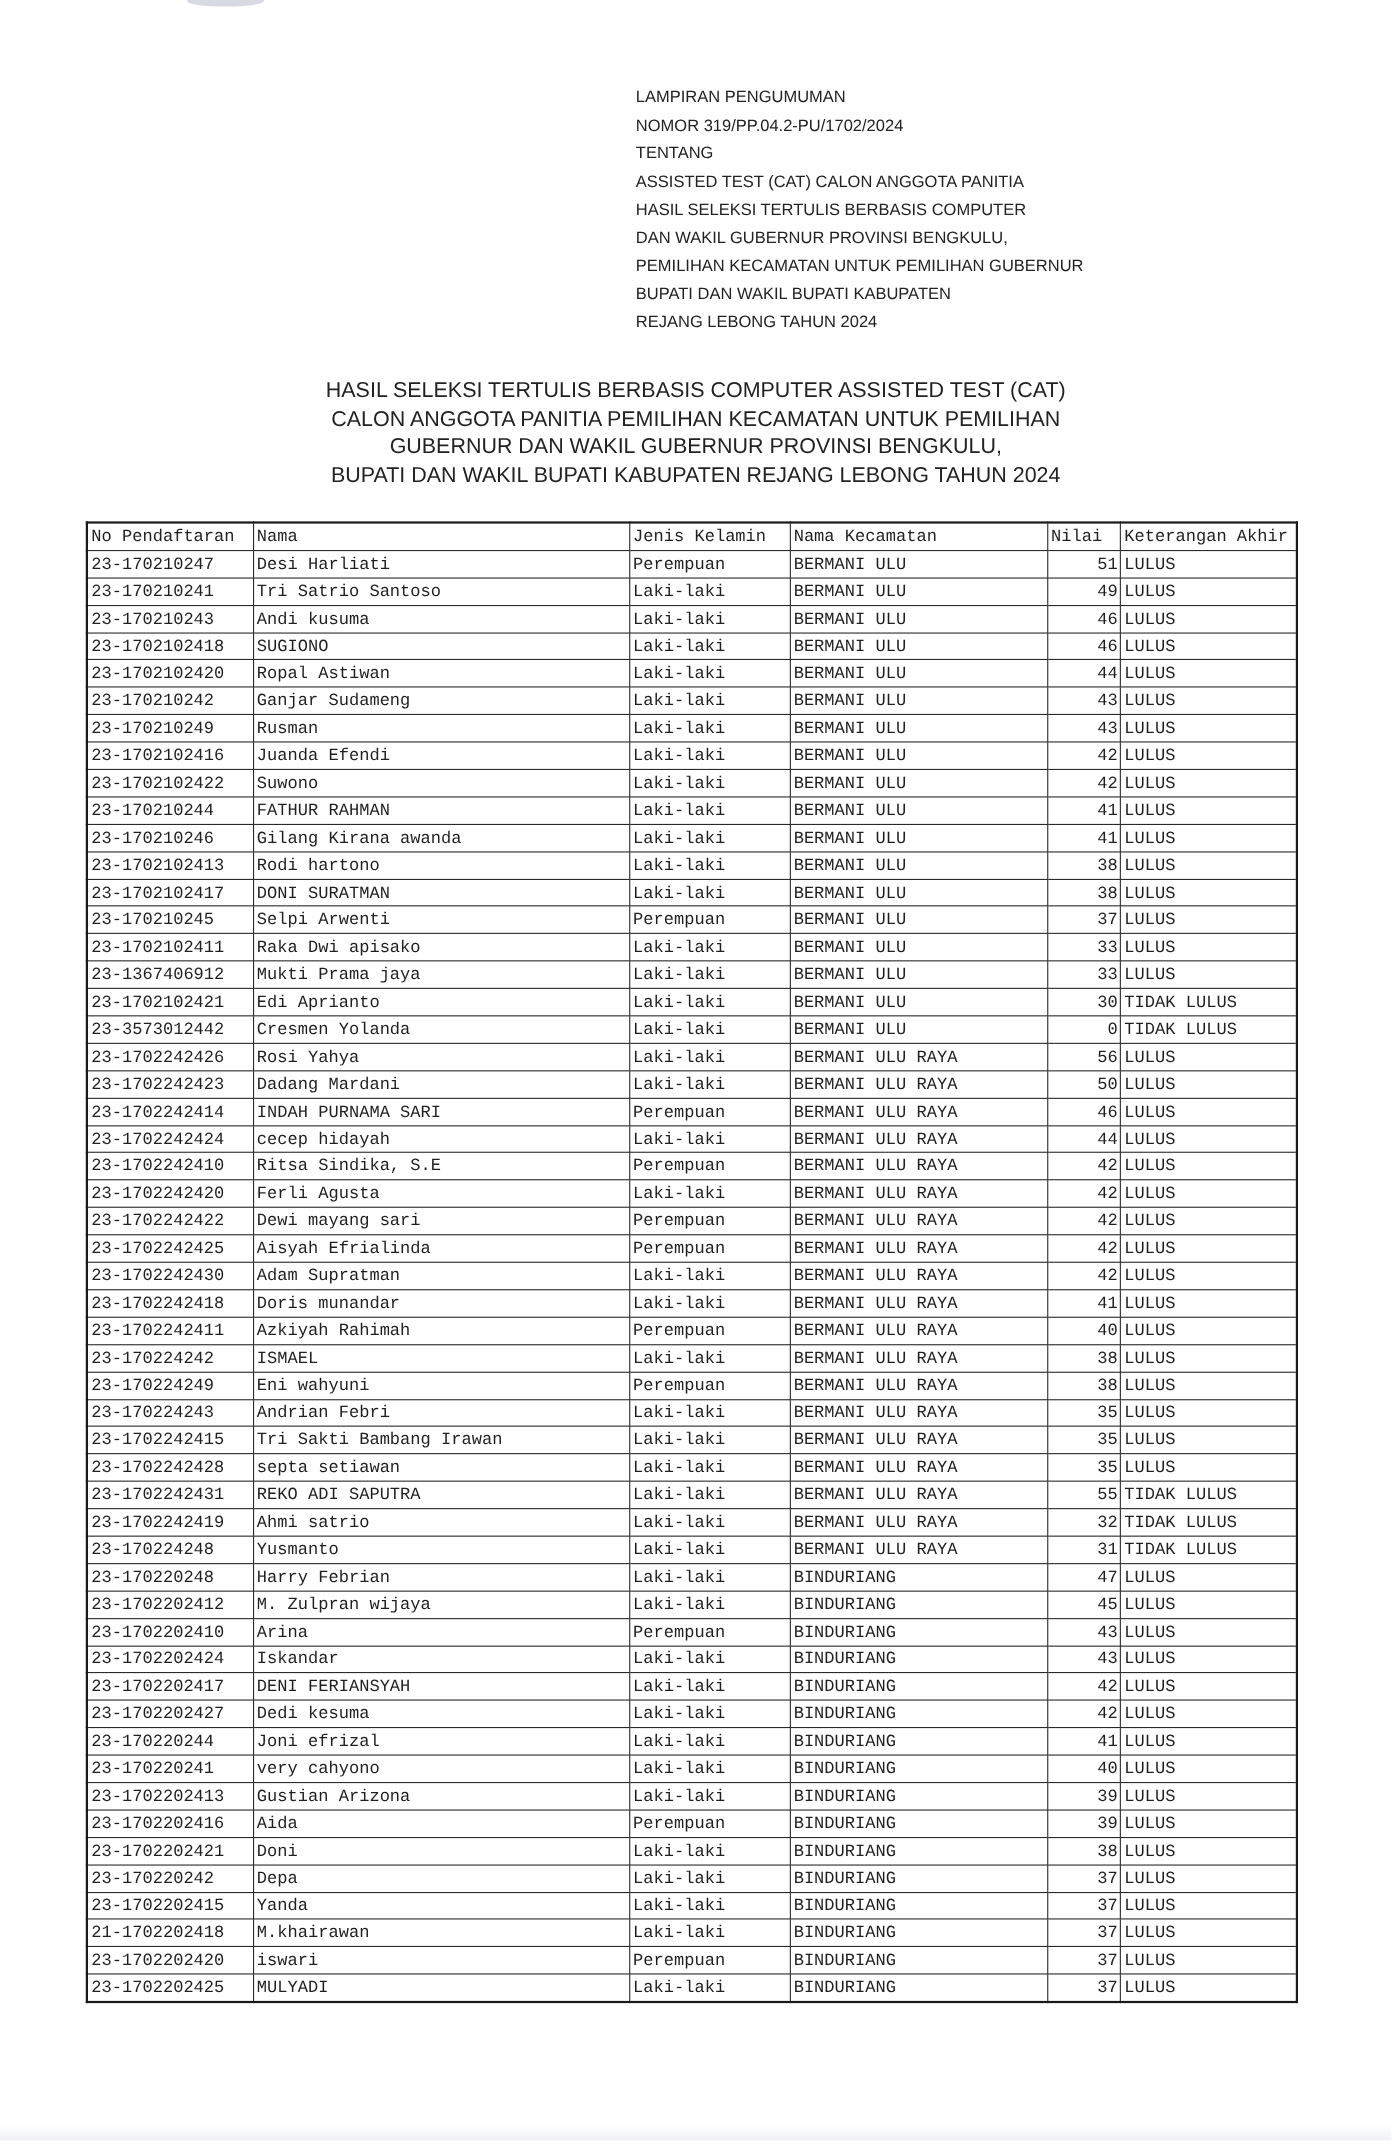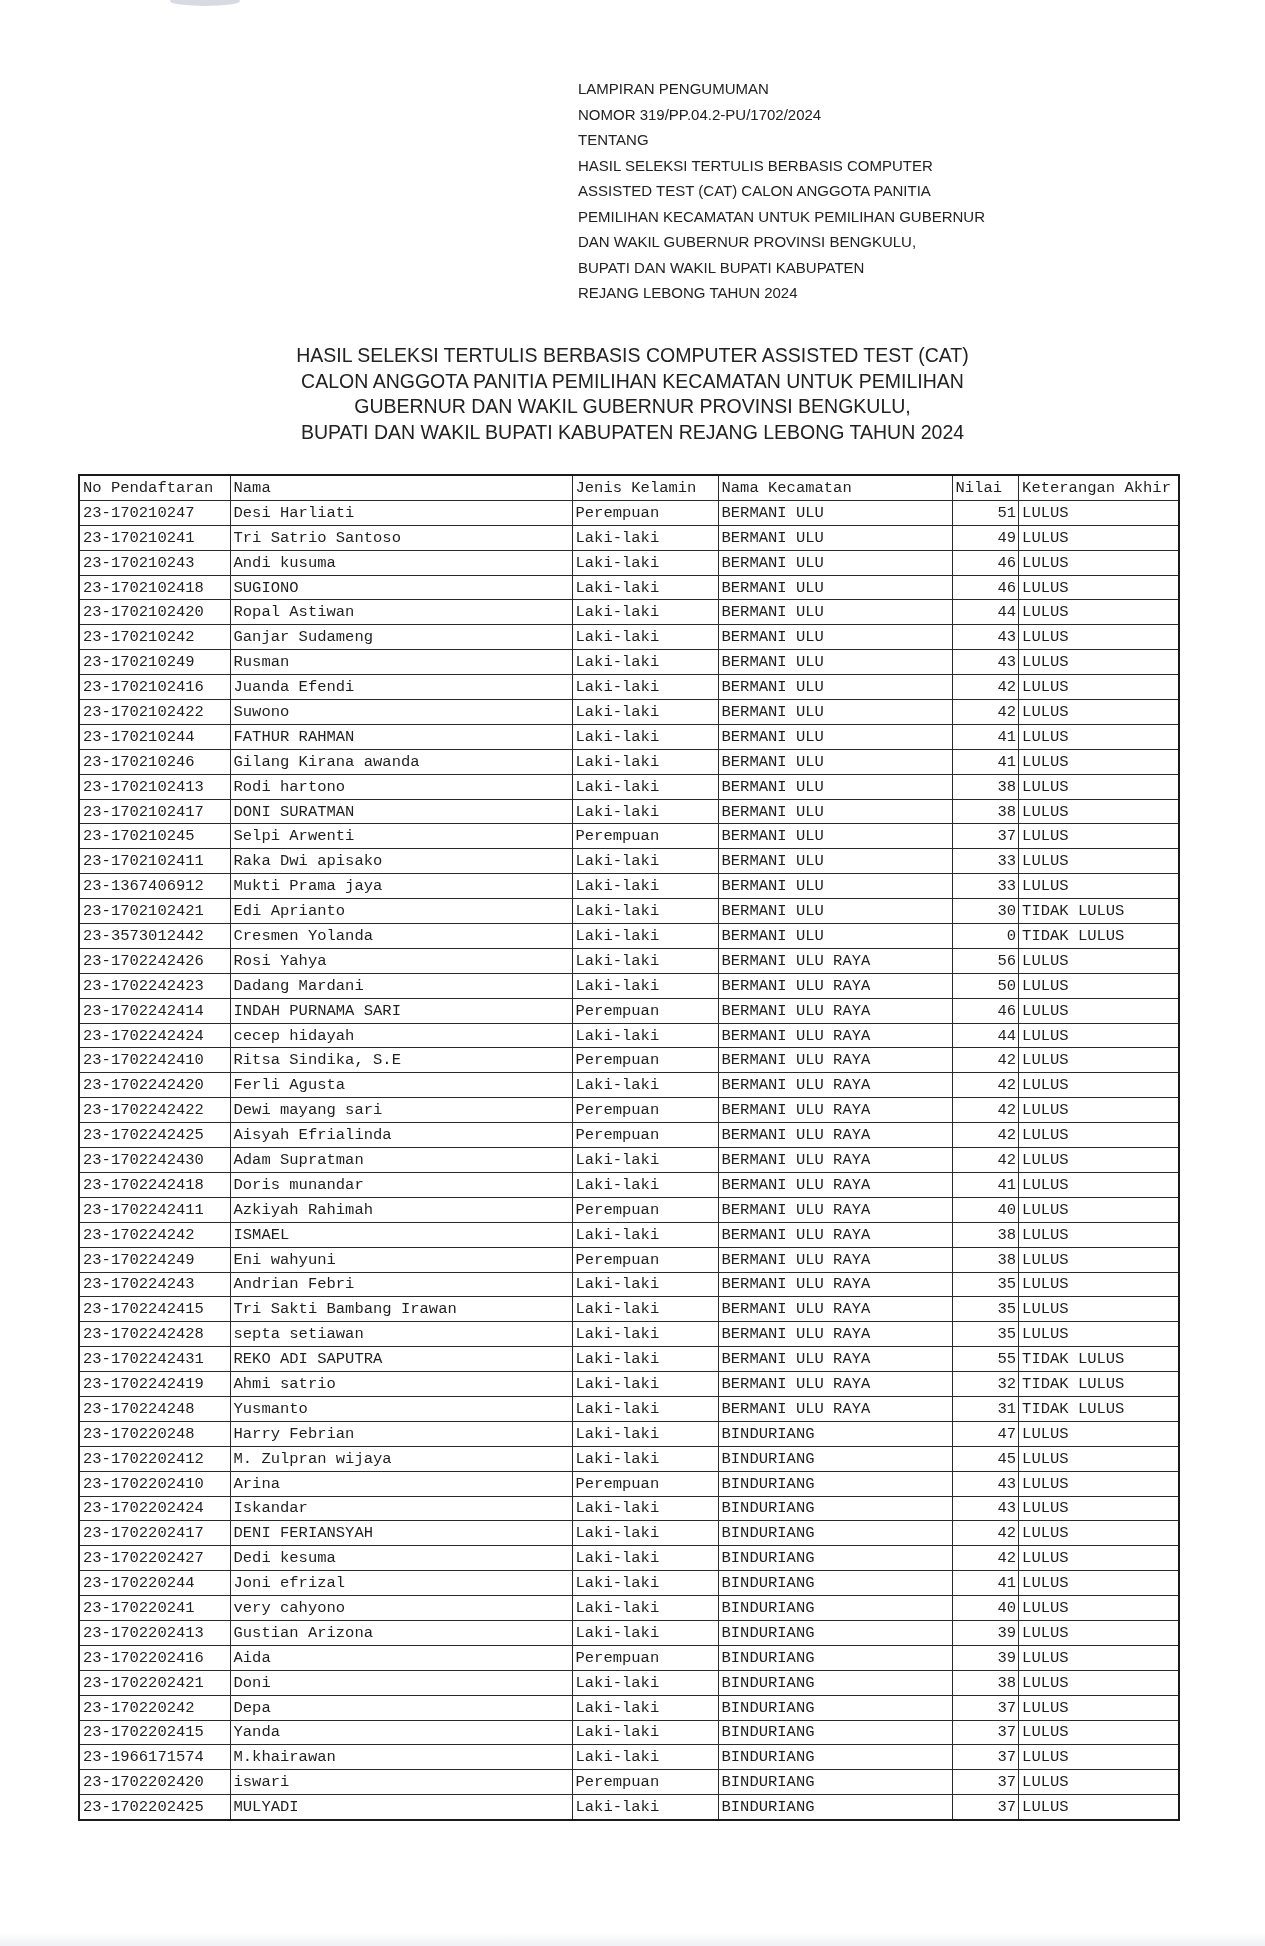--- a/index.html
+++ b/index.html
@@ -40,24 +40,24 @@
 </style>
 </head>
 <body>
 
 <div class="scan-mark"></div>
 
 <div class="header-block">
   <div>LAMPIRAN PENGUMUMAN</div>
   <div>NOMOR 319/PP.04.2-PU/1702/2024</div>
   <div>TENTANG</div>
+  <div>ASSISTED TEST (CAT) CALON ANGGOTA PANITIA</div>
   <div>HASIL SELEKSI TERTULIS BERBASIS COMPUTER</div>
-  <div>ASSISTED TEST (CAT) CALON ANGGOTA PANITIA</div>
+  <div>DAN WAKIL GUBERNUR PROVINSI BENGKULU,</div>
   <div>PEMILIHAN KECAMATAN UNTUK PEMILIHAN GUBERNUR</div>
-  <div>DAN WAKIL GUBERNUR PROVINSI BENGKULU,</div>
   <div>BUPATI DAN WAKIL BUPATI KABUPATEN</div>
   <div>REJANG LEBONG TAHUN 2024</div>
 </div>
 
 <div class="title-block">
   <div>HASIL SELEKSI TERTULIS BERBASIS COMPUTER ASSISTED TEST (CAT)</div>
   <div>CALON ANGGOTA PANITIA PEMILIHAN KECAMATAN UNTUK PEMILIHAN</div>
   <div>GUBERNUR DAN WAKIL GUBERNUR PROVINSI BENGKULU,</div>
   <div>BUPATI DAN WAKIL BUPATI KABUPATEN REJANG LEBONG TAHUN 2024</div>
 </div>
@@ -476,21 +476,21 @@
       </tr>
       <tr>
         <td>23-1702202415</td>
         <td>Yanda</td>
         <td>Laki-laki</td>
         <td>BINDURIANG</td>
         <td class="num">37</td>
         <td>LULUS</td>
       </tr>
       <tr>
-        <td>23-1966171574</td>
+        <td>21-1702202418</td>
         <td>M.khairawan</td>
         <td>Laki-laki</td>
         <td>BINDURIANG</td>
         <td class="num">37</td>
         <td>LULUS</td>
       </tr>
       <tr>
         <td>23-1702202420</td>
         <td>iswari</td>
         <td>Perempuan</td>

